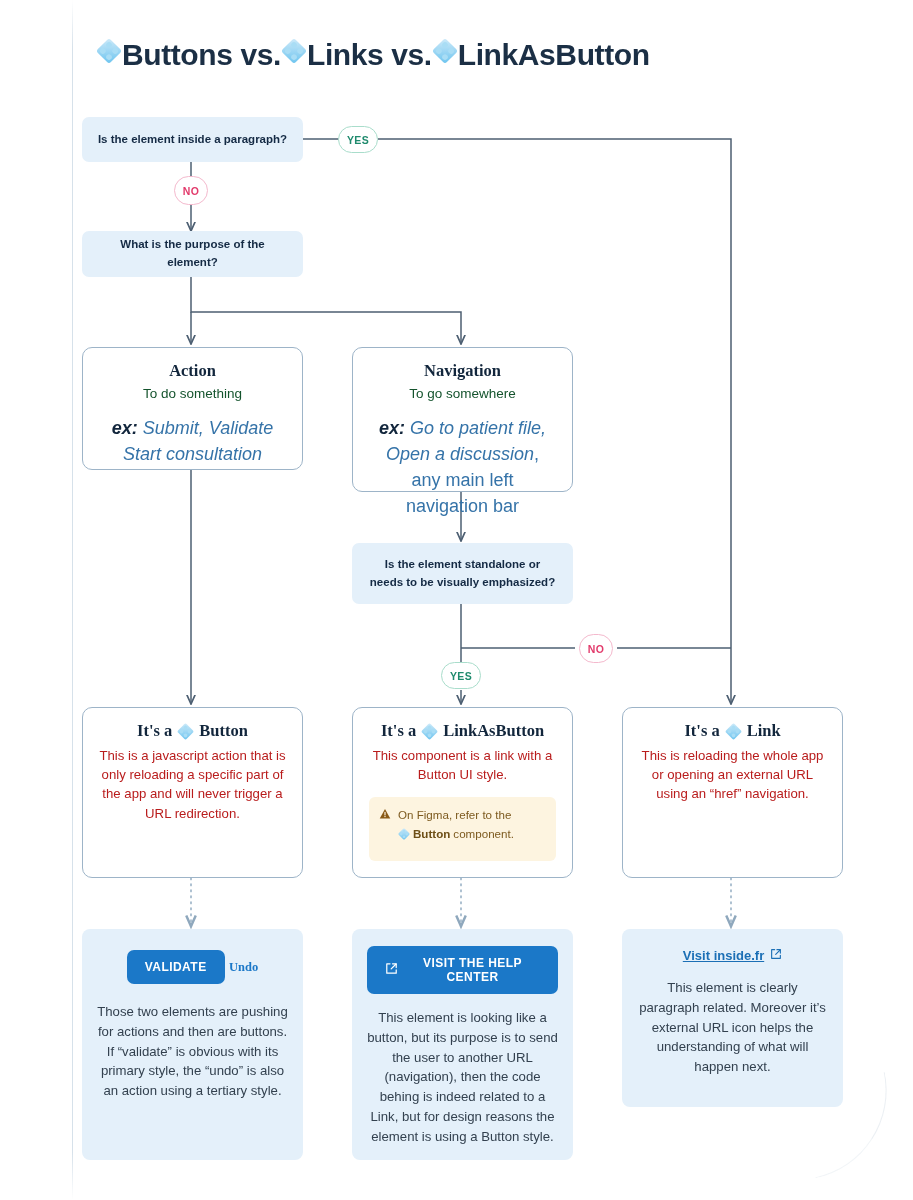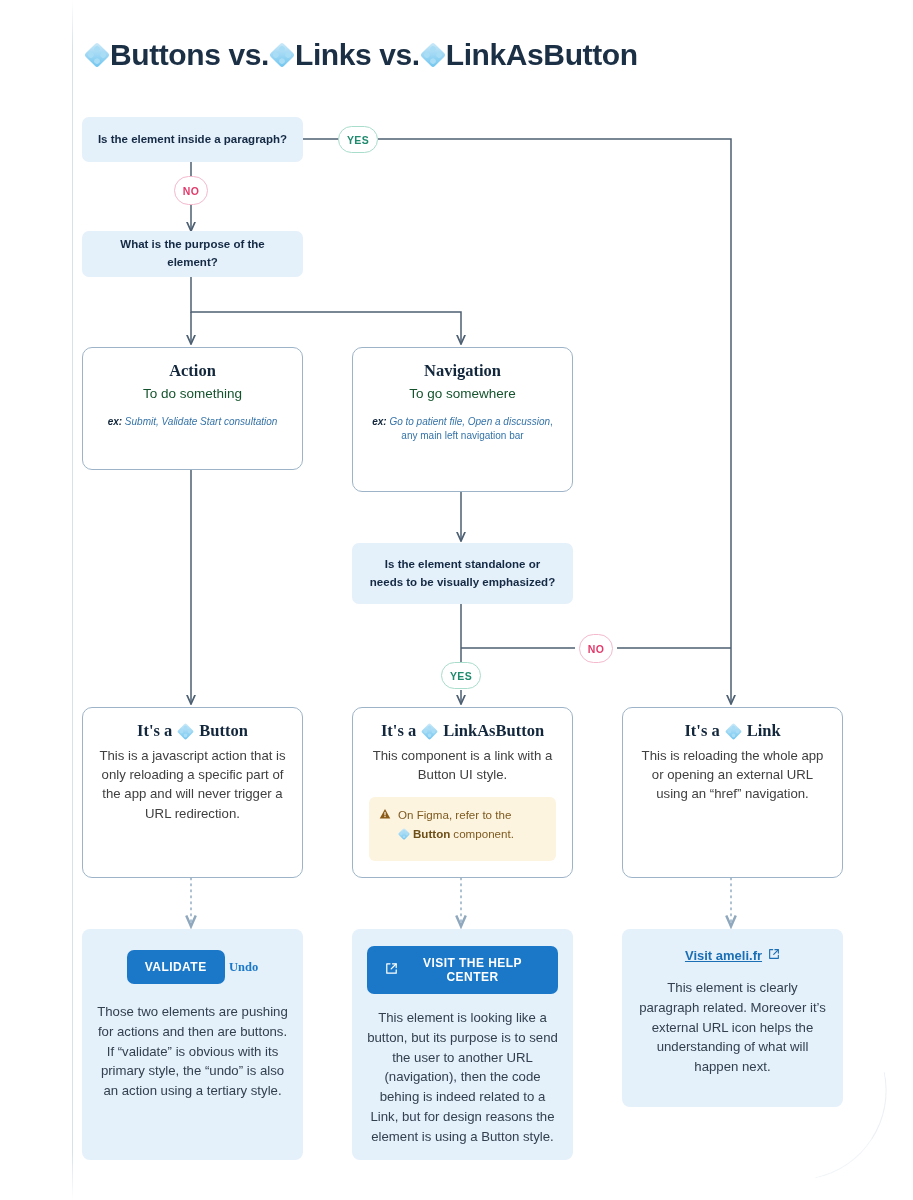--- a/index.html
+++ b/index.html
@@ -24,24 +24,24 @@
     width: 90px; height: 90px;
     border-bottom-right-radius: 90px;
     border-right: 1px solid rgba(190,205,218,.45);
     border-bottom: 1px solid rgba(190,205,218,.30);
     transform: rotate(-12deg);
     opacity: .7;
   }
 
   
   .title {
-    position: absolute; left: 84px; top: 38px;
+    position: absolute; left: 96px; top: 38px;
     font-size: 30px; font-weight: bold; color: #1b2f45;
     letter-spacing: -.4px; white-space: nowrap;
-    display: flex; align-items: center;
+    display: flex; align-items: flex-start;
   }
   .title .txt { }
 
   
   .fig {
     display: inline-block; position: relative; vertical-align: middle;
   }
   .fig svg { display: block; }
 
   
@@ -70,26 +70,26 @@
     text-align: center;
     color: #2b3b4d;
   }
   .card-title {
     font-size: 16.5px; font-weight: bold; color: #12263c;
     margin-bottom: 3px; line-height: 1.25;
     display: flex; align-items: center; justify-content: center; gap: 5px; font-family: Liberation Serif, serif;
   }
   .card-sub { font-size: 13.5px; color: #14532d; line-height: 1.35; }
   .card-ex {
-    margin-top: 12px; font-size: 10px; font-style: italic;
+    margin-top: 12px; font-size: 18px; font-style: italic;
     color: #3573a8; line-height: 1.45;
   }
   .card-ex b { color: #12263c; font-weight: bold; font-style: italic; }
 
-  .card-body { font-size: 13.2px; color: #404040; line-height: 1.47; margin-top: 4px; }
+  .card-body { font-size: 13.2px; color: #b91c1c; line-height: 1.47; margin-top: 4px; }
 
   
   .callout {
     margin-top: 13px;
     background: #fdf4e0;
     border-radius: 6px;
     padding: 9px 10px 18px 10px;
     text-align: left;
     font-size: 11.6px; color: #7d5a1f; line-height: 1.55;
   }
@@ -387,21 +387,21 @@
         </svg>
       </span>
       <span>VISIT THE HELP CENTER</span>
     </button>
     <div class="spacer-14"></div>
     <div class="ex-text">This element is looking like a button, but its purpose is to send the user to another URL (navigation), then the code behing is indeed related to a Link, but for design reasons the element is using a Button style.</div>
   </div>
 
   <div class="node exbox" style="left:622px; top:929px; width:221px; height:178px;">
     <a class="link-ext">
-      <span>Visit ameli.fr</span>
+      <span>Visit inside.fr</span>
       <span>
         <svg width="12" height="12" viewBox="0 0 16 16">
           <path d="M6.2 2.2 H2.2 V13.8 H13.8 V9.8" fill="none" stroke="#1b6fb5" stroke-width="1.5" stroke-linecap="round" stroke-linejoin="round"></path>
           <path d="M9.2 2.2 H13.8 V6.8" fill="none" stroke="#1b6fb5" stroke-width="1.5" stroke-linecap="round" stroke-linejoin="round"></path>
           <path d="M13.6 2.4 L7.6 8.4" fill="none" stroke="#1b6fb5" stroke-width="1.5" stroke-linecap="round"></path>
         </svg>
       </span>
     </a>
     <div class="spacer-14"></div>
     <div class="ex-text">This element is clearly paragraph related. Moreover it’s external URL icon helps the understanding of what will happen next.</div>

